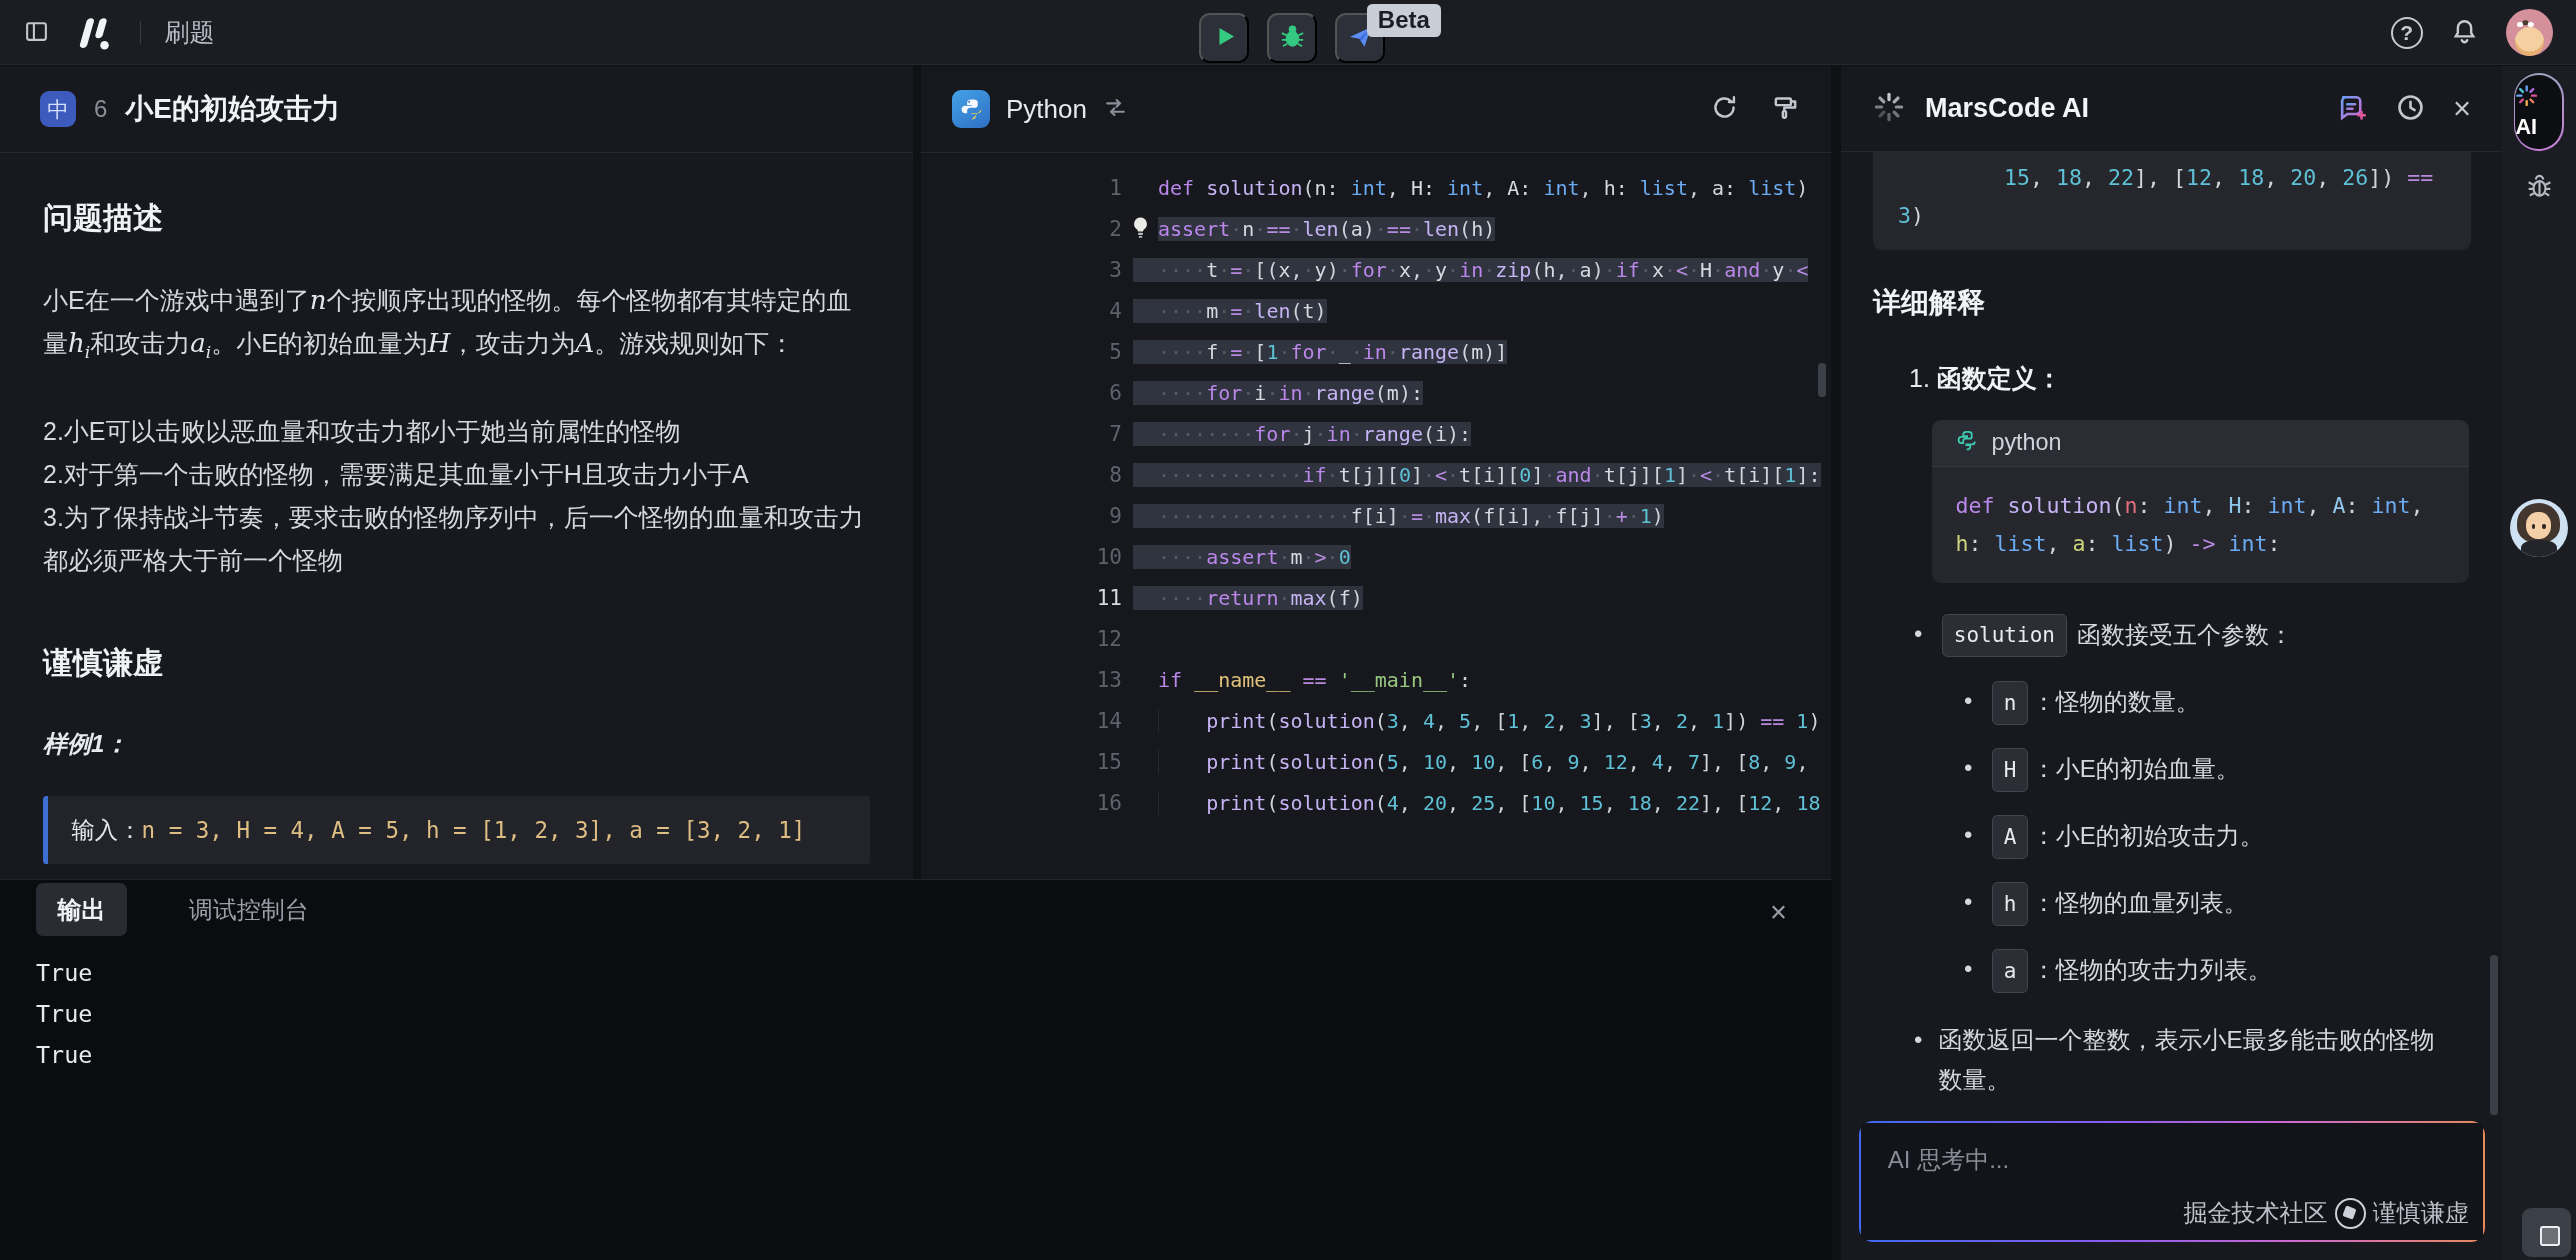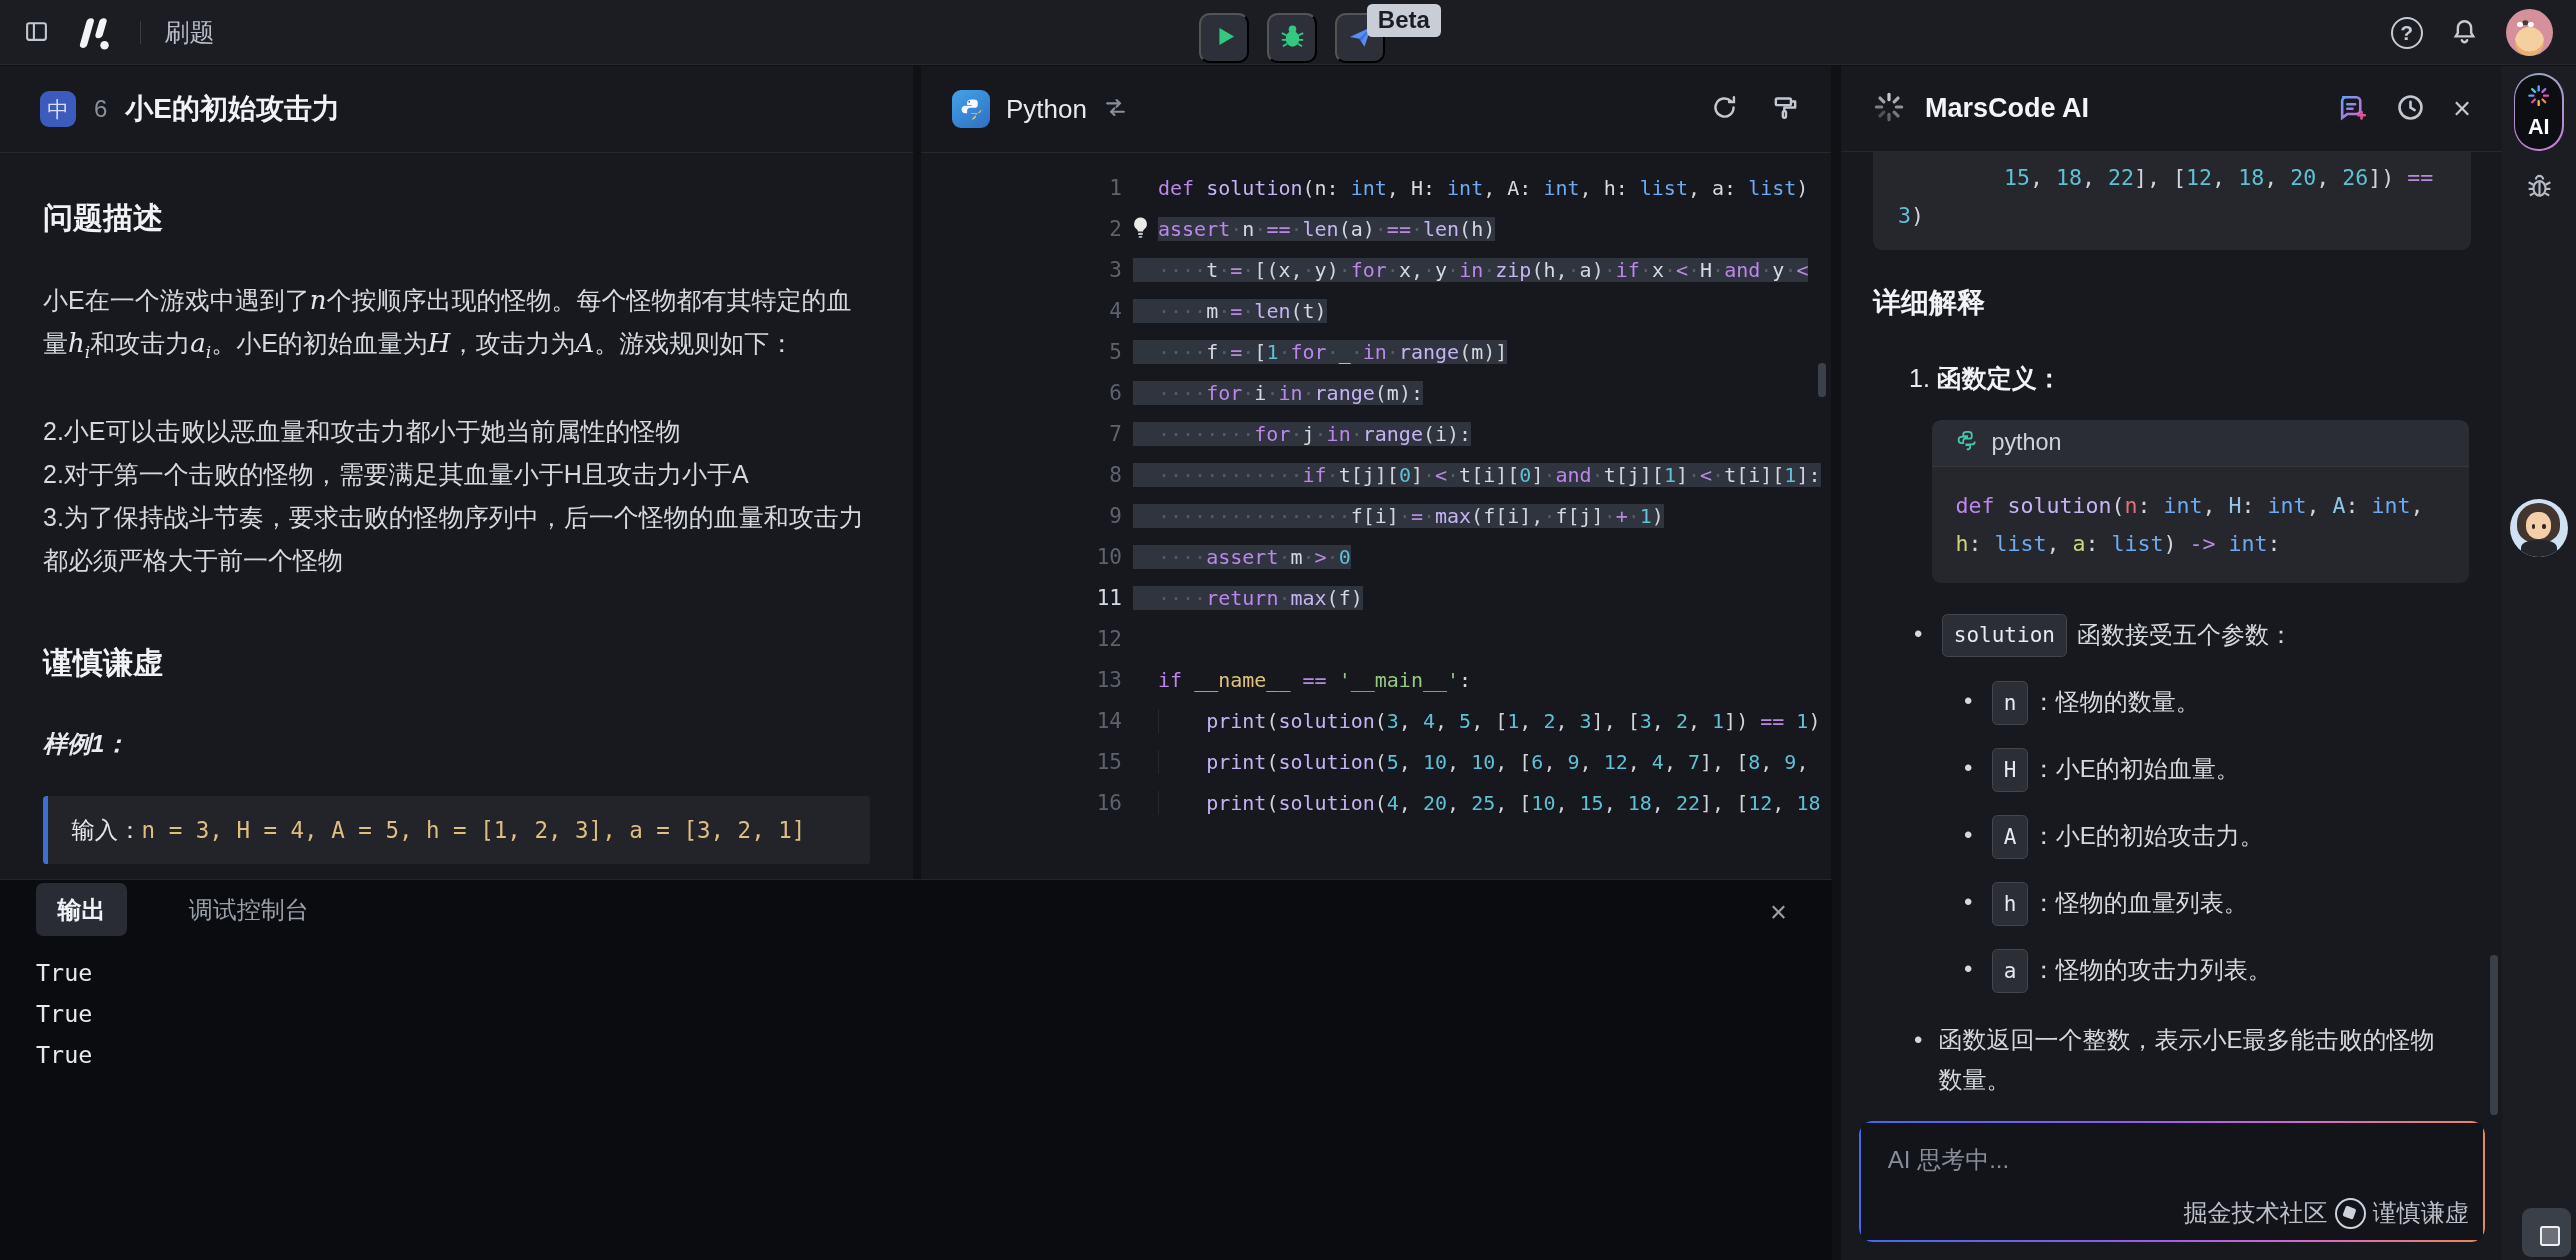--- a/index.html
+++ b/index.html
@@ -134,21 +134,21 @@
   .watermark{position:absolute;right:14.4px;bottom:10.8px;display:flex;align-items:center;gap:7.2px;
              color:rgba(205,210,220,.9);font-size:24px;pointer-events:none;white-space:nowrap;}
   .wm-circle{width:31px;height:31px;border:2.7px solid #cdd1d9;border-radius:50%;position:relative;flex:0 0 auto;}
   .wm-circle::after{content:"";position:absolute;left:7.2px;top:7.2px;width:10.8px;height:10.8px;background:#cdd1d9;
              border-radius:1.8px;transform:rotate(20deg);}
 
   
   .rail-ai{position:absolute;left:11.7px;top:7.2px;width:50px;height:78px;border-radius:25px;padding:1.8px;
            background:linear-gradient(170deg,#9aa8c0,#c87bd8);cursor:pointer;}
   .rail-ai-inner{width:100%;height:100%;border-radius:23.4px;background:#0d0e12;display:flex;flex-direction:column;
-           align-items:center;justify-content:center;gap:3.6px;}
+           justify-content:center;gap:3.6px;}
   .rail-ai-label{font-size:21.6px;font-weight:bold;color:#fff;}
   .rail-bug{position:absolute;left:23.4px;top:106px;cursor:pointer;}
   .rail-avatar{position:absolute;left:8px;top:433px;width:58px;height:58px;border-radius:50%;background:#cfe2f4;
            overflow:hidden;cursor:pointer;}
   .ra-hair{position:absolute;left:7.2px;top:3.6px;width:43px;height:40px;border-radius:50% 50% 42% 42%;background:#43362f;}
   .ra-face{position:absolute;left:16px;top:12.6px;width:25px;height:27px;border-radius:46%;background:#f5cfa8;}
   .ra-eye{position:absolute;top:25px;width:3.6px;height:4.5px;border-radius:50%;background:#2c2420;}
   .ra-body{position:absolute;left:10.8px;top:41px;width:36px;height:20px;border-radius:40% 40% 0 0;background:#23252b;}
 
   .corner-btn{position:absolute;left:2522px;top:1208px;width:49px;height:49px;border-radius:9px;background:#3b3f47;

